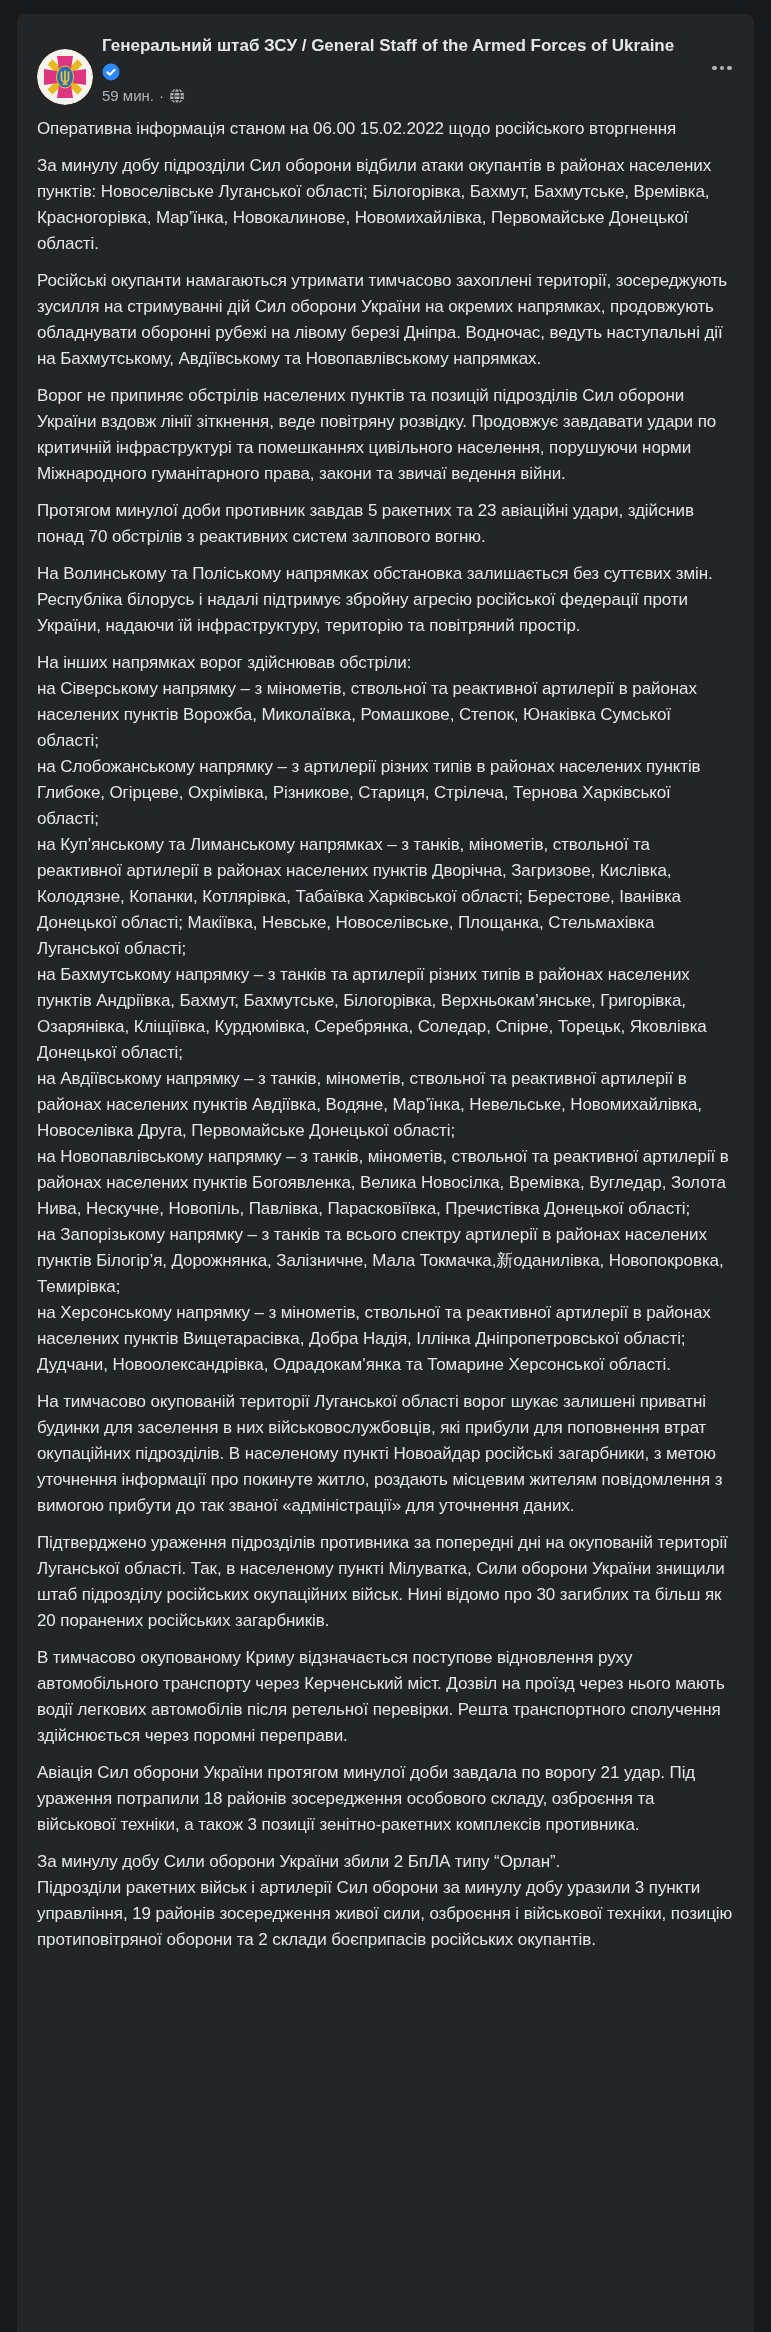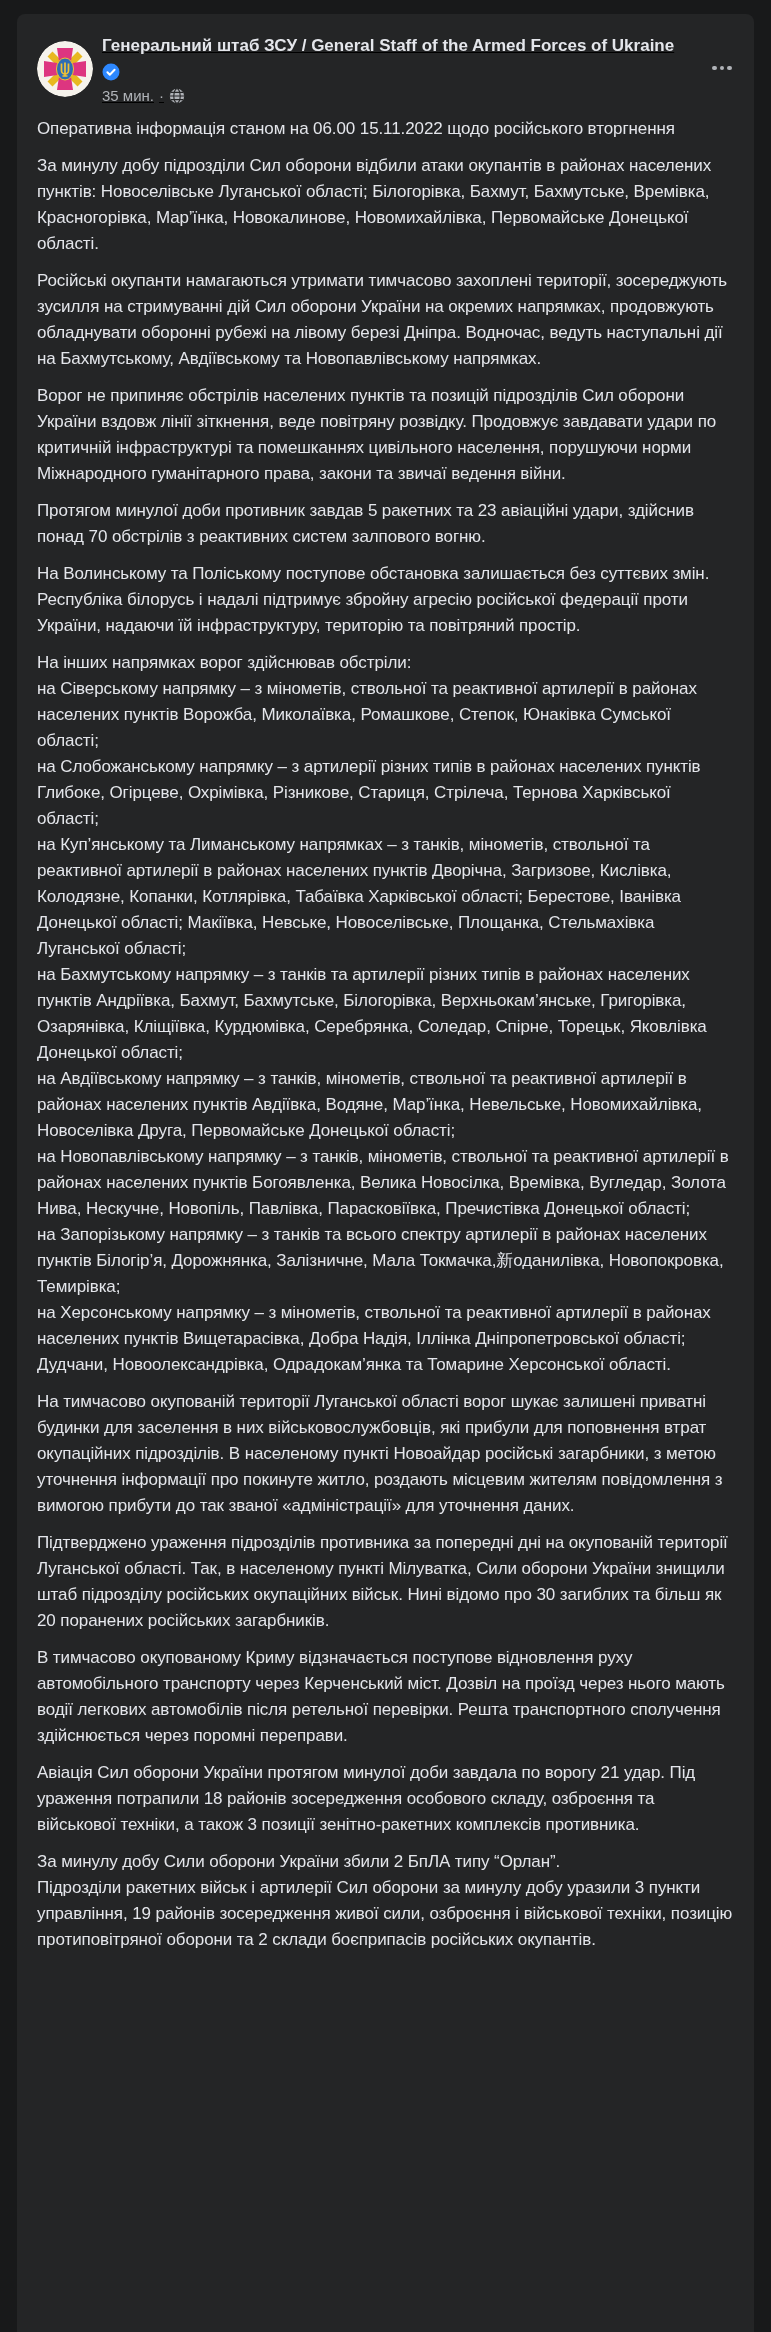--- a/index.html
+++ b/index.html
@@ -18,22 +18,21 @@
     width: 737px;
     min-height: 2400px;
     background: #242526;
     border-radius: 8px;
     box-sizing: border-box;
   }
   .post-header {
     position: relative;
     padding: 19px 20px 0 20px;
     display: flex;
-    align-items: center;
-    text-decoration: underline;
+    align-items: flex-end;
   }
   .avatar-btn {
     flex: 0 0 auto;
     width: 56px;
     height: 56px;
     border-radius: 50%;
     overflow: hidden;
     cursor: pointer;
   }
   .header-info {
@@ -126,47 +125,47 @@
 
     <div class="header-info">
       <a class="page-name">Генеральний штаб ЗСУ / General Staff of the Armed Forces of Ukraine</a>
       <div class="badge-row">
         <svg width="18" height="18" viewBox="0 0 18 18">
           <circle cx="9" cy="9" r="8.5" fill="#2d88ff"></circle>
           <path d="M5.4 9.3 L7.8 11.7 L12.6 6.7" stroke="#ffffff" stroke-width="2" fill="none" stroke-linecap="round" stroke-linejoin="round"></path>
         </svg>
       </div>
       <div class="time-row">
-        <a class="time-link">35 мин.</a>
+        <a class="time-link">59 мин.</a>
         <span class="time-sep">·</span>
         <span class="globe">
           <svg width="16" height="16" viewBox="0 0 16 16">
             <circle cx="8" cy="8" r="7.2" fill="#b0b3b8"></circle>
             <ellipse cx="8" cy="8" rx="3.2" ry="7.2" fill="none" stroke="#242526" stroke-width="1.1"></ellipse>
             <path d="M0.8 8 H15.2 M2 4.4 H14 M2 11.6 H14" stroke="#242526" stroke-width="1.1" fill="none"></path>
           </svg>
         </span>
       </div>
     </div>
 
     <button class="menu-btn" aria-label="More options">
       <span class="menu-dot"></span>
       <span class="menu-dot"></span>
       <span class="menu-dot"></span>
     </button>
 
   </div>
 
   <div class="post-body" id="post-body">
-      <div class="post-paragraph">Оперативна інформація станом на 06.00 15.11.2022 щодо російського вторгнення</div>
+      <div class="post-paragraph">Оперативна інформація станом на 06.00 15.02.2022 щодо російського вторгнення</div>
       <div class="post-paragraph">За минулу добу підрозділи Сил оборони відбили атаки окупантів в районах населених пунктів: Новоселівське Луганської області; Білогорівка, Бахмут, Бахмутське, Времівка, Красногорівка, Мар’їнка, Новокалинове, Новомихайлівка, Первомайське Донецької області.</div>
       <div class="post-paragraph">Російські окупанти намагаються утримати тимчасово захоплені території, зосереджують зусилля на стримуванні дій Сил оборони України на окремих напрямках, продовжують обладнувати оборонні рубежі на лівому березі Дніпра. Водночас, ведуть наступальні дії на Бахмутському, Авдіївському та Новопавлівському напрямках.</div>
       <div class="post-paragraph">Ворог не припиняє обстрілів населених пунктів та позицій підрозділів Сил оборони України вздовж лінії зіткнення, веде повітряну розвідку. Продовжує завдавати удари по критичній інфраструктурі та помешканнях цивільного населення, порушуючи норми Міжнародного гуманітарного права, закони та звичаї ведення війни.</div>
       <div class="post-paragraph">Протягом минулої доби противник завдав 5 ракетних та 23 авіаційні удари, здійснив понад 70 обстрілів з реактивних систем залпового вогню.</div>
-      <div class="post-paragraph">На Волинському та Поліському поступове обстановка залишається без суттєвих змін. Республіка білорусь і надалі підтримує збройну агресію російської федерації проти України, надаючи їй інфраструктуру, територію та повітряний простір.</div>
+      <div class="post-paragraph">На Волинському та Поліському напрямках обстановка залишається без суттєвих змін. Республіка білорусь і надалі підтримує збройну агресію російської федерації проти України, надаючи їй інфраструктуру, територію та повітряний простір.</div>
       <div class="post-paragraph">На інших напрямках ворог здійснював обстріли:
 на Сіверському напрямку – з мінометів, ствольної та реактивної артилерії в районах населених пунктів Ворожба, Миколаївка, Ромашкове, Степок, Юнаківка Сумської області;
 на Слобожанському напрямку – з артилерії різних типів в районах населених пунктів Глибоке, Огірцеве, Охрімівка, Різникове, Стариця, Стрілеча, Тернова Харківської області;
 на Куп’янському та Лиманському напрямках – з танків, мінометів, ствольної та реактивної артилерії в районах населених пунктів Дворічна, Загризове, Кислівка, Колодязне, Копанки, Котлярівка, Табаївка Харківської області; Берестове, Іванівка Донецької області; Макіївка, Невське, Новоселівське, Площанка, Стельмахівка Луганської області;
 на Бахмутському напрямку – з танків та артилерії різних типів в районах населених пунктів Андріївка, Бахмут, Бахмутське, Білогорівка, Верхньокам’янське, Григорівка, Озарянівка, Кліщіївка, Курдюмівка, Серебрянка, Соледар, Спірне, Торецьк, Яковлівка Донецької області;
 на Авдіївському напрямку – з танків, мінометів, ствольної та реактивної артилерії в районах населених пунктів Авдіївка, Водяне, Мар’їнка, Невельське, Новомихайлівка, Новоселівка Друга,  Первомайське Донецької області;
 на Новопавлівському напрямку – з танків, мінометів, ствольної та реактивної артилерії в районах населених пунктів Богоявленка, Велика Новосілка, Времівка, Вугледар, Золота Нива, Нескучне, Новопіль, Павлівка, Парасковіївка, Пречистівка Донецької області;
 на Запорізькому напрямку – з танків та всього спектру артилерії в районах населених пунктів Білогір’я, Дорожнянка, Залізничне, Мала Токмачка,新оданилівка, Новопокровка, Темирівка;
 на Херсонському напрямку – з мінометів, ствольної та реактивної артилерії в районах населених пунктів Вищетарасівка, Добра Надія, Іллінка Дніпропетровської області; Дудчани, Новоолександрівка, Одрадокам’янка та Томарине Херсонської області.</div>
       <div class="post-paragraph">На тимчасово окупованій території Луганської області ворог шукає залишені приватні будинки для заселення в них військовослужбовців, які прибули для поповнення втрат окупаційних підрозділів. В населеному пункті Новоайдар російські загарбники, з метою уточнення інформації про покинуте житло, роздають місцевим жителям повідомлення з вимогою прибути до так званої «адміністрації» для уточнення даних.</div>

